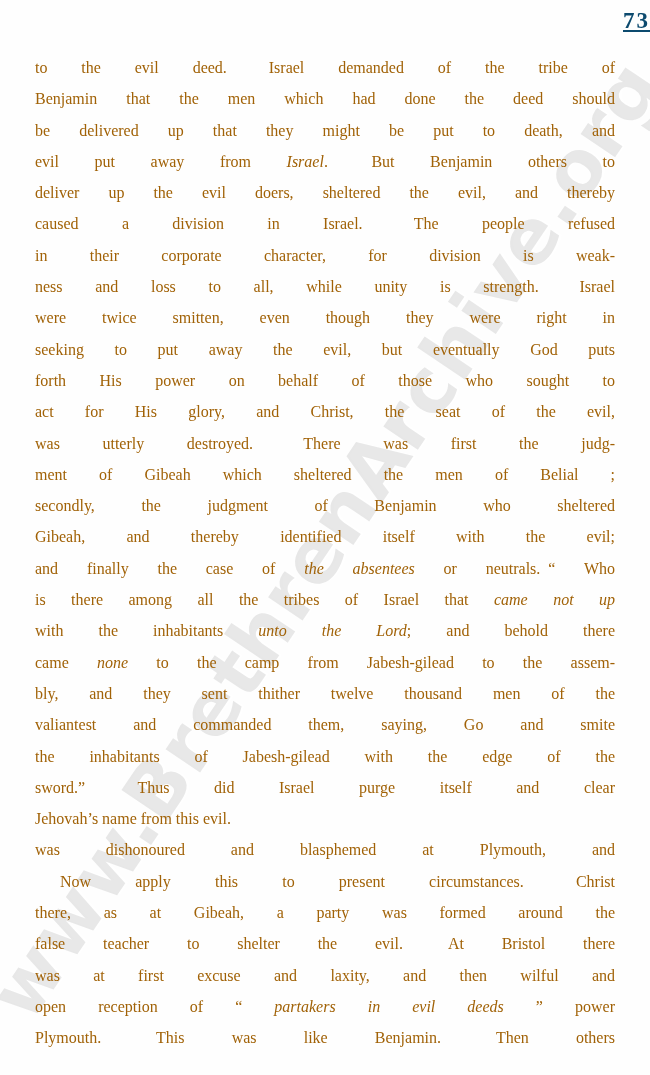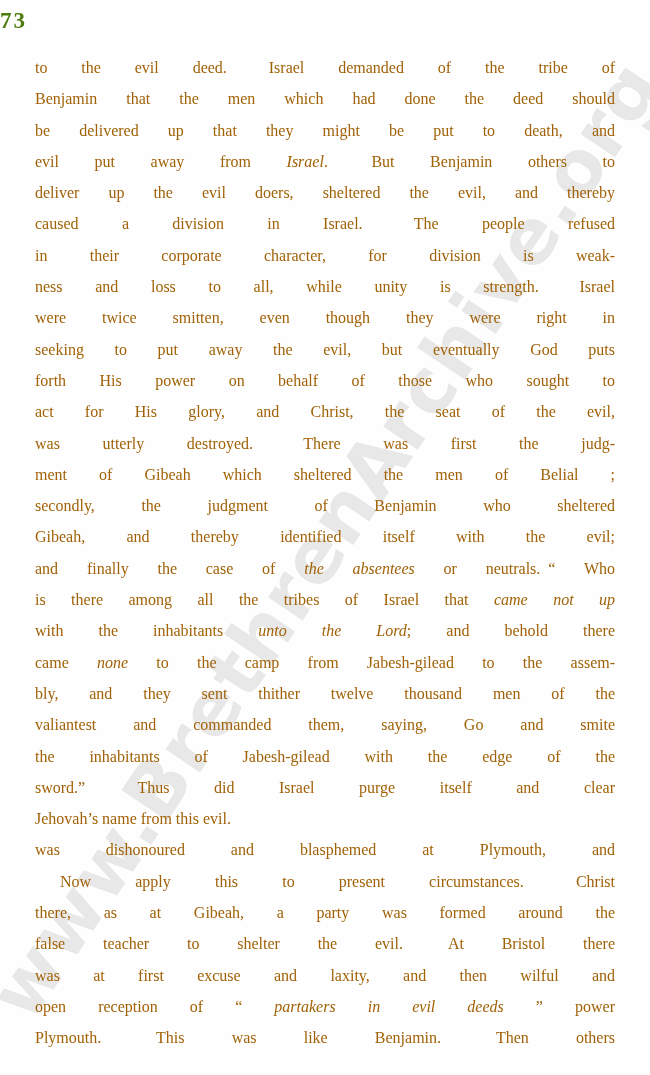--- a/index.html
+++ b/index.html
@@ -24,26 +24,27 @@
     letter-spacing: 1px;
     white-space: nowrap;
     color: rgba(90, 90, 90, 0.14);
     text-shadow: 2px 2px 1px rgba(255,255,255,0.75);
     z-index: 0;
     user-select: none;
   }
   .page-number {
     position: absolute;
     top: 8px; left: 0; right: 0;
-    text-align: left;
+    text-align: right;
     font-size: 23px;
     font-weight: 700;
     letter-spacing: 2px;
-    color: #4d7c0f;
+    color: #0c4a6e;
     z-index: 2;
+    text-decoration: underline;
   }
   .body-text {
     position: absolute;
     left: 35px; top: 52px;
     width: 580px;
     font-size: 16px;
     line-height: 31.3px;
     color: #a16207;
     z-index: 1;
   }

